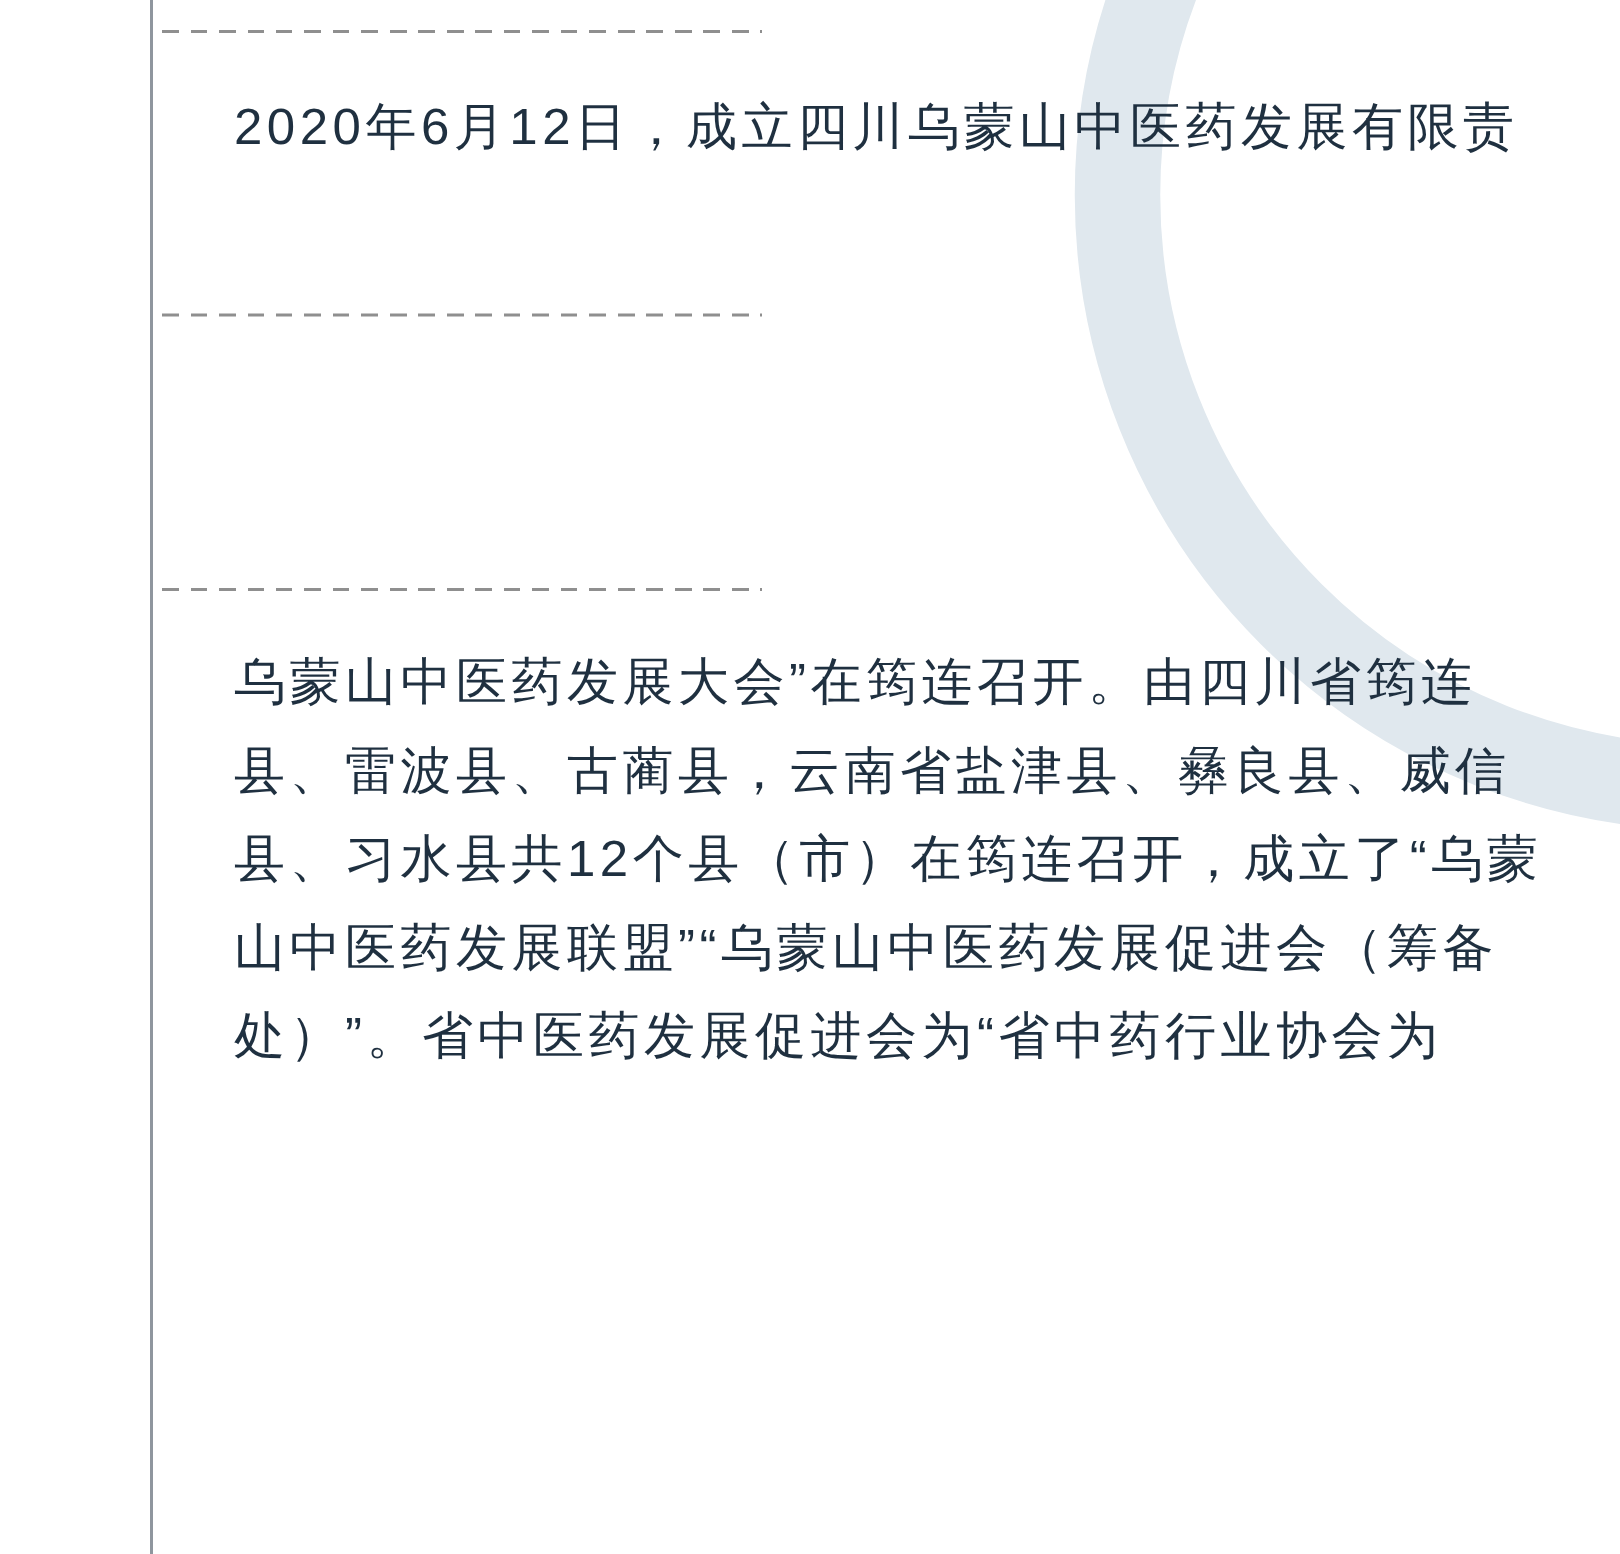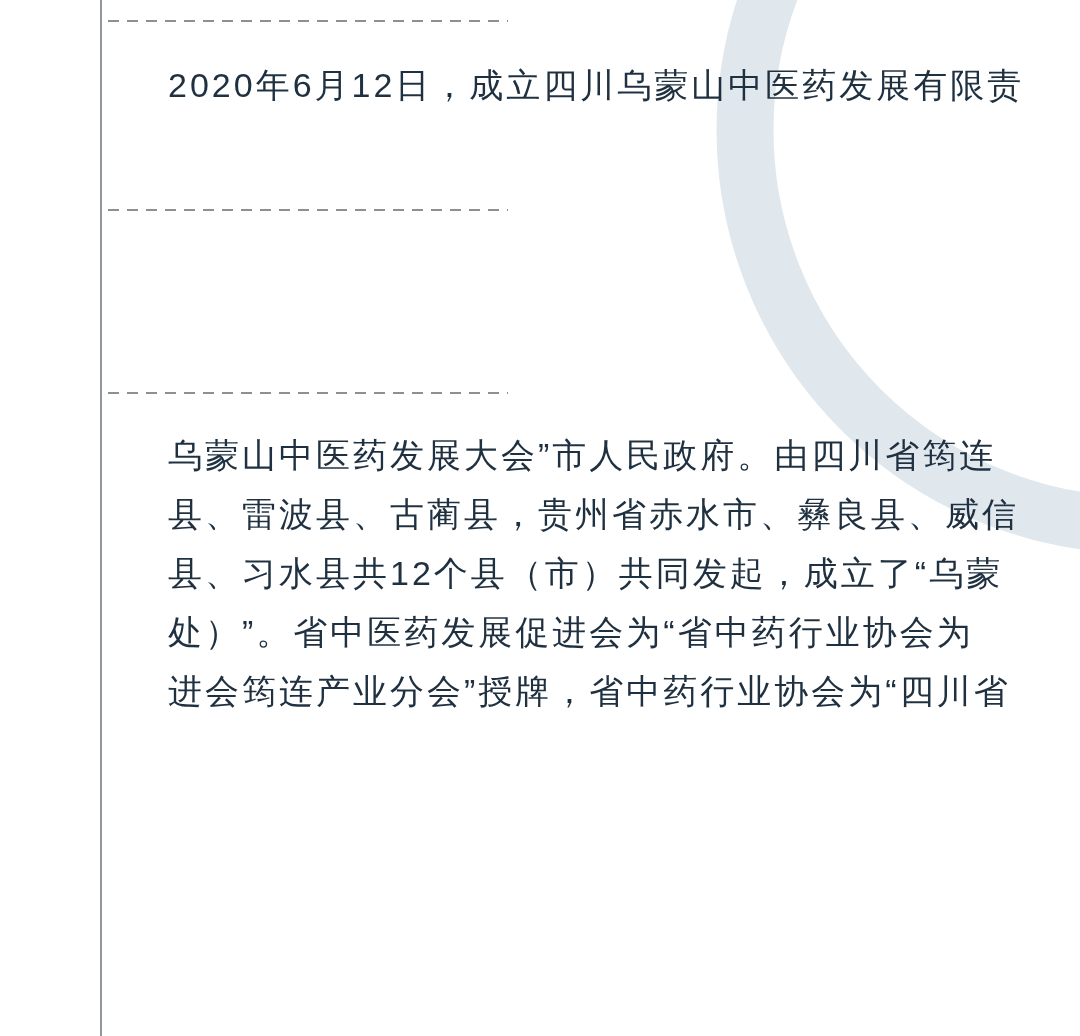--- a/index.html
+++ b/index.html
@@ -34,21 +34,21 @@
   .sep {
     position: absolute;
     left: 108px;
     width: 400px;
     height: 2px;
     background: repeating-linear-gradient(90deg, #8f8f8f 0 11px, transparent 11px 19px);
     z-index: 1;
   }
   .entry {
     position: absolute;
-    left: 168px;
+    left: 156px;
     width: 880px;
     z-index: 2;
   }
   .tline {
     height: 59px;
     line-height: 59px;
     font-size: 34px;
     letter-spacing: 3px;
     color: #1f3040;
     white-space: nowrap;
@@ -70,20 +70,20 @@
   <div class="sep" style="top:392px"></div>
 
   <div class="entry" style="top:56px">
     <div class="tline">2020年6月12日，成立四川乌蒙山中医药发展有限责</div>
   </div>
 
   <div class="entry" style="top:243px">
   </div>
 
   <div class="entry" style="top:426px">
-    <div class="tline">乌蒙山中医药发展大会”市人民政府。由四川省筠连</div>
-    <div class="tline">县、雷波县、古蔺县，贵州省赤水市、彝良县、威信</div>
-    <div class="tline">县、习水县共12个县（市）共同发起，成立了“乌蒙</div>
+    <div class="tline">乌蒙山中医药发展大会”在筠连召开。由四川省筠连</div>
+    <div class="tline">县、雷波县、古蔺县，云南省盐津县、彝良县、威信</div>
+    <div class="tline">县、习水县共12个县（市）在筠连召开，成立了“乌蒙</div>
+    <div class="tline">山中医药发展联盟”“乌蒙山中医药发展促进会（筹备</div>
     <div class="tline">处）”。省中医药发展促进会为“省中药行业协会为</div>
-    <div class="tline">进会筠连产业分会”授牌，省中药行业协会为“四川省</div>
   </div>
 
 </div>
 
 </body></html>

